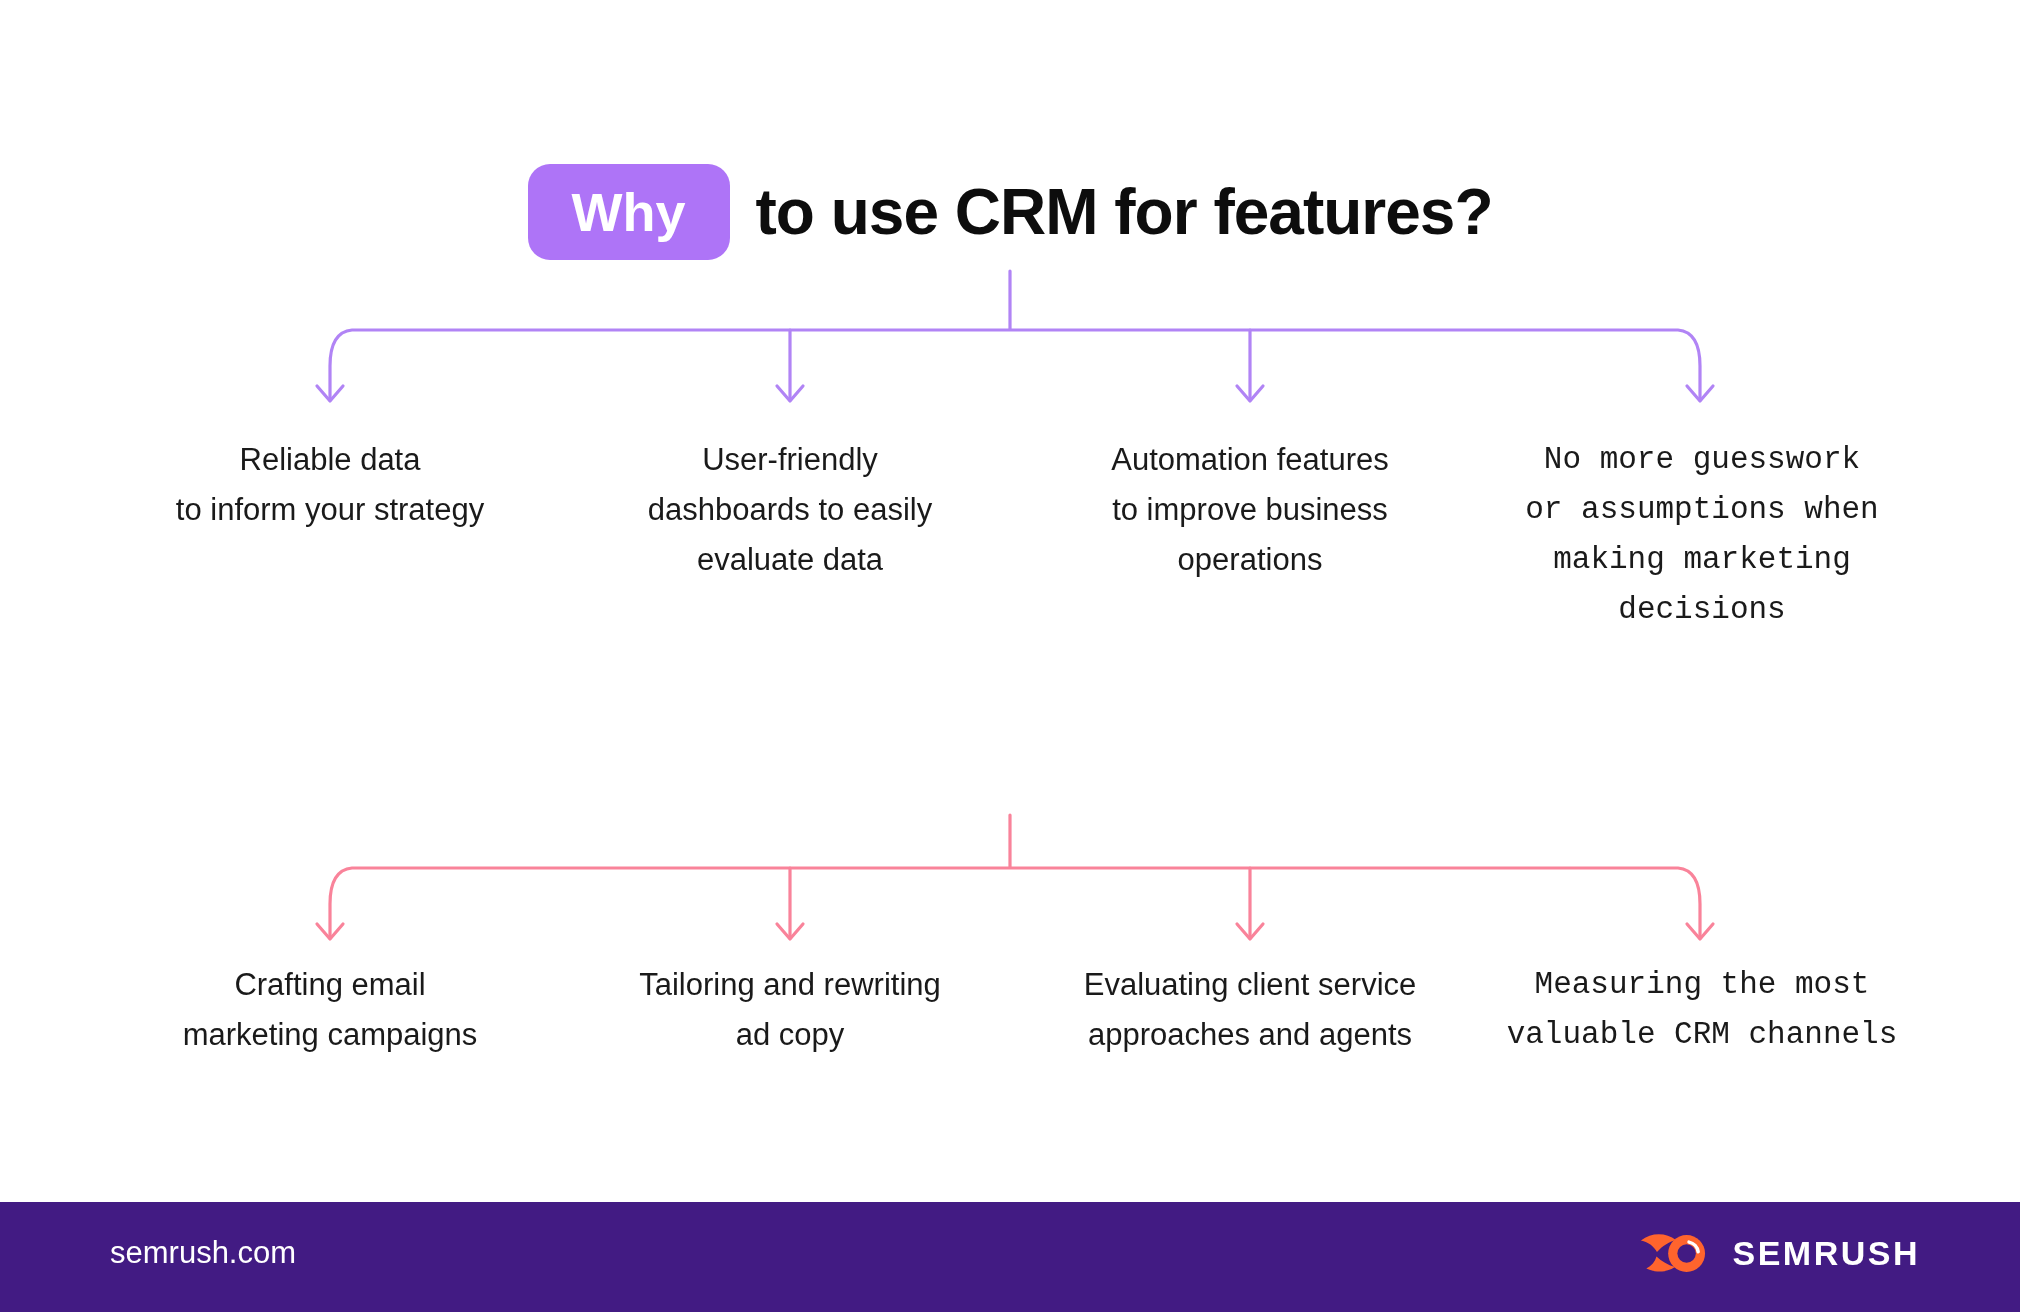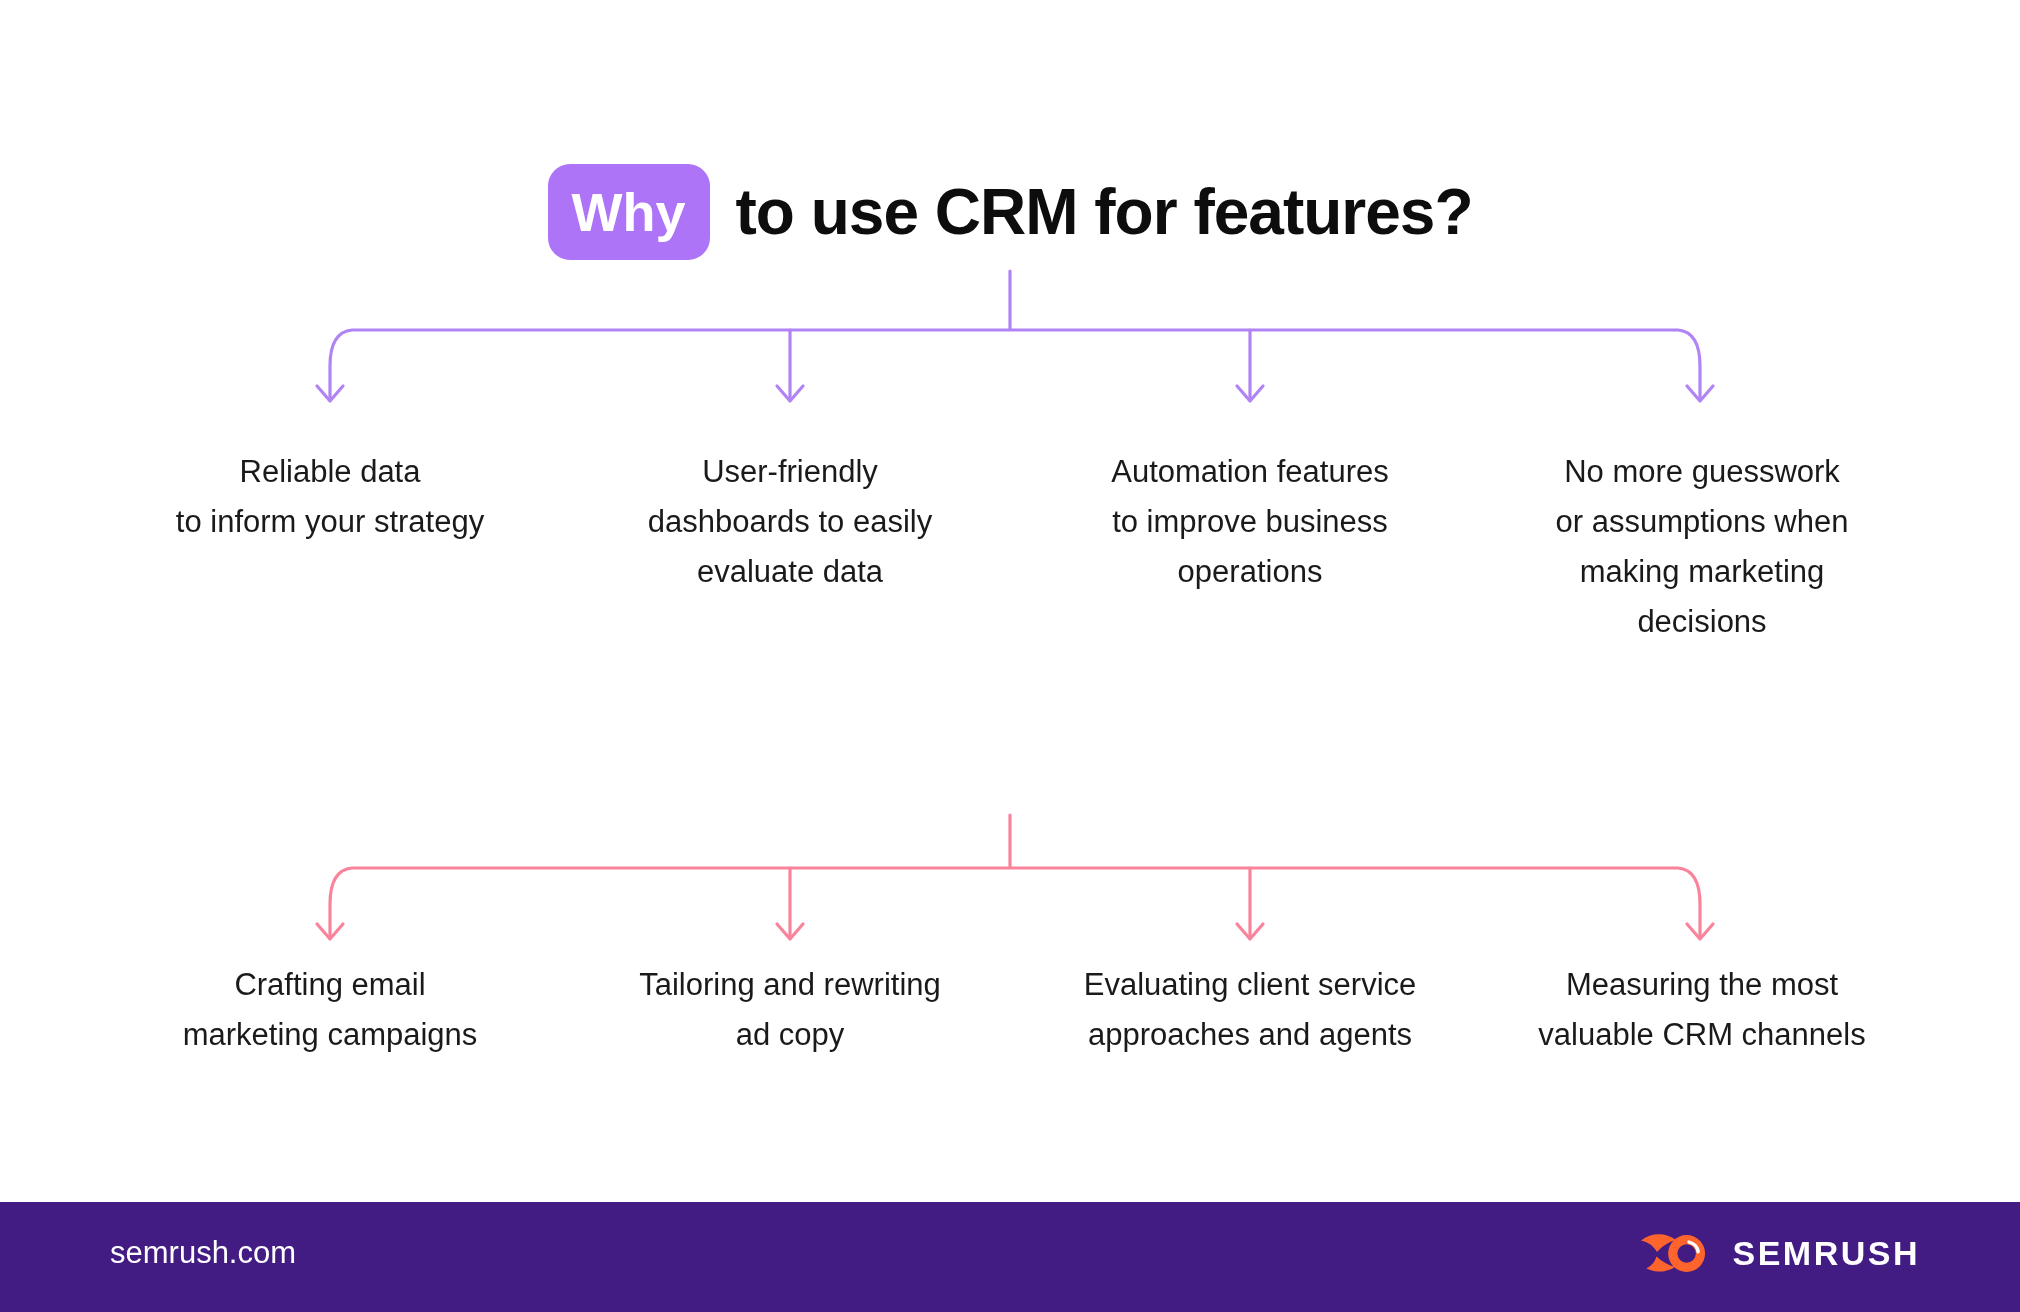--- a/index.html
+++ b/index.html
@@ -21,39 +21,39 @@
   }
   .connectors{position:absolute;left:0;top:0;}
   .heading-row{
     position:absolute;left:0;width:100%;
     display:flex;justify-content:center;align-items:center;gap:26px;
   }
   .heading-row.why{top:160px;height:104px;}
   .heading-row.how{top:709px;height:104px;}
   .badge{
     color:#fff;font-weight:700;font-size:54px;line-height:1;
-    padding:21px 24px;border-radius:22px;white-space:nowrap;
+    padding:21px 44px;border-radius:22px;white-space:nowrap;
   }
   .badge.purple{background:var(--purple-badge);}
   .badge.pink{background:var(--pink-badge);}
   .title{
     font-size:64px;font-weight:700;color:var(--heading-text);
     letter-spacing:-1px;white-space:nowrap;
   }
   .item{
     position:absolute;width:460px;margin:0;text-align:center;
     font-size:31px;line-height:50px;color:var(--body-text);
     white-space:pre-line;
   }
-  .why-items .item{top:447px;}
+  .why-items .item{top:435px;}
   .how-items .item{top:960px;}
   .item.c1{left:100px;}
   .item.c2{left:560px;}
   .item.c3{left:1020px;}
-  .item.c4{left:1472px;}
+  .item.c4{left:1472px;font-family:Liberation Mono, monospace;}
   .footer{
     position:absolute;left:0;top:1202px;width:100%;height:110px;
     background:var(--footer-bg);
     display:flex;align-items:center;justify-content:space-between;
     box-sizing:border-box;padding:0 100px 8px 110px;
   }
   .site{color:#fff;font-size:31px;}
   .logo{display:flex;align-items:center;gap:25px;}
   .logo-text{color:#fff;font-size:34px;font-weight:700;letter-spacing:2.5px;}
 </style>

